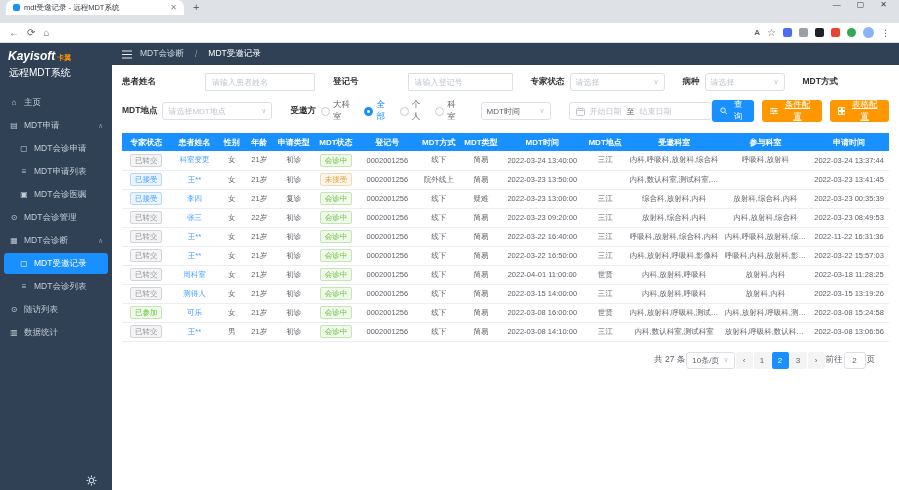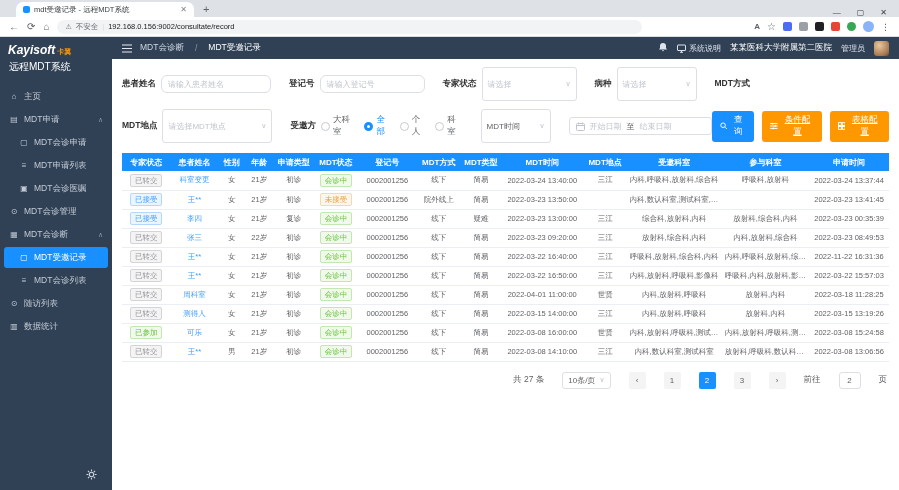--- a/index.html
+++ b/index.html
@@ -1,20 +1,20 @@
 <!DOCTYPE html>
 <html><head>
 <meta charset="utf-8">
 <style>
   * { margin:0; padding:0; box-sizing:border-box; }
   html,body { width:899px; height:490px; overflow:hidden; background:#fff;
     font-family:"Liberation Sans","DejaVu Sans",sans-serif; }
 
   
-  .tabstrip { height:17px; background:#dee1e6; display:flex; align-items:flex-end; padding-left:16px; }
+  .tabstrip { height:23px; background:#dee1e6; display:flex; align-items:flex-start; padding-left:6px; }
   .b-tab { width:178px; height:15px; background:#fff; border-radius:7px 7px 0 0;
     display:flex; align-items:center; gap:4px; padding:0 7px; }
   .favicon { width:7px; height:7px; border-radius:2px; background:#1890ff; flex-shrink:0; }
   .b-tab-title { font-size:7.5px; color:#3c4043; white-space:nowrap; overflow:hidden; text-overflow:ellipsis; flex:1; }
   .tab-close { font-size:8px; color:#80868b; line-height:1; }
   .newtab { font-size:11px; color:#5f6368; margin-left:9px; line-height:15px; }
   .win-controls { margin-left:auto; display:flex; align-items:center; gap:16px; padding:0 12px; color:#3c4043; font-size:8px; }
   .addrbar { height:20px; background:#fff; border-bottom:1px solid #dadce0; display:flex; align-items:center; gap:8px; padding:0 9px; }
   .nav-icon { color:#5f6368; font-size:10px; line-height:1; cursor:pointer; }
   .url-pill { flex:1; max-width:585px; height:14px; background:#f1f3f4; border-radius:7px;
@@ -52,58 +52,58 @@
   .hospital { color:#fff; font-size:8.5px; }
   .avatar { width:15px; height:15px; border-radius:3px;
     background:radial-gradient(circle at 35% 30%, #e8c9a0, #a9794f 70%, #6b4a2d); }
 
   
   .filters { padding:8px 10px 2px; flex-shrink:0; }
   .f-row { display:flex; align-items:center; margin-bottom:8px; }
   .f-group { display:flex; align-items:center; gap:5px; margin-right:18px; }
   .f-group.last { margin-right:0; }
   .f-label { font-size:8.5px; font-weight:bold; color:#333; white-space:nowrap; }
-  .f-input { height:18px; border:1px solid #dcdfe6; border-radius:6px; padding:0 6px; font-size:8px;
-    color:#606266; outline:none; font-family:inherit; }
+  .f-input { height:18px; border:1px solid #dcdfe6; border-radius:1px; padding:0 6px; font-size:8px;
+    color:#606266; outline:none; font-family:inherit;margin-left:44px; }
   .f-input::placeholder { color:#bfc4cc; }
-  .f-select { height:34px; border:1px solid #dcdfe6; border-radius:3px; padding:0 5px; background:#fff;
+  .f-select { height:18px; border:1px solid #dcdfe6; border-radius:3px; padding:0 5px; background:#fff;
     display:flex; align-items:center; justify-content:space-between; gap:4px; font-size:8px; color:#bfc4cc; cursor:pointer; }
   .caret { font-size:7px; color:#c0c4cc; }
   .w110{width:110px}.w105{width:105px}.w95{width:95px}.w80{width:80px}.w70{width:70px}
   .radio-group { display:flex; align-items:center; gap:8px; }
   .radio { display:flex; align-items:center; gap:3px; font-size:8.5px; color:#606266; cursor:pointer; }
   .r-dot { width:9px; height:9px; border:1px solid #c6cad1; border-radius:50%; background:#fff; flex-shrink:0; }
   .radio.checked .r-dot { border:3px solid #1890ff; }
   .radio.checked .r-label { color:#1890ff; }
   .date-range { height:18px; width:148px; border:1px solid #dcdfe6; border-radius:3px;
     display:flex; align-items:center; gap:5px; padding:0 6px; font-size:8px; color:#bfc4cc; cursor:pointer; }
   .date-range .sep { color:#606266; }
-  .btn { height:31px; border:none; border-radius:3px; color:#fff; font-size:8.5px; font-family:inherit;
+  .btn { height:22px; border:none; border-radius:3px; color:#fff; font-size:8.5px; font-family:inherit;
     display:flex; align-items:center; gap:3px; padding:0 8px; cursor:pointer; }
   .btn-search { background:#1890ff; margin-left:auto; }
   .btn-orange { background:#ff9800; margin-left:8px;text-decoration:underline; }
 
   
   .table-wrap { padding:0 10px; flex-shrink:0; }
   table { width:100%; border-collapse:collapse; table-layout:fixed; }
   thead th { background:#1890ff; color:#fff; font-weight:bold; font-size:8px; height:18px;
     padding:0 2px; text-align:center; white-space:nowrap; overflow:hidden; }
   tbody td { height:19px; font-size:7.5px; color:#606266; text-align:center; padding:0 3px;
     border-bottom:1px solid #ebeef5; white-space:nowrap; overflow:hidden; text-overflow:ellipsis; }
   .link { color:#409eff; cursor:pointer; }
   .tag { display:inline-block; padding:0 4px; font-size:7.5px; line-height:11px; border-radius:2px; border:1px solid transparent; }
   .tag-info    { color:#909399; background:#f4f4f5; border-color:#d3d4d6; }
   .tag-primary { color:#409eff; background:#ecf5ff; border-color:#b3d8ff; }
   .tag-success { color:#67c23a; background:#f0f9eb; border-color:#c2e7b0; }
   .tag-warning { color:#e6a23c; background:#fdf6ec; border-color:#f5dab1; }
   .tag:empty { display:none; }
 
   
-  .pagination { display:flex; align-items:center; justify-content:flex-end; gap:18px;
-    padding:10px 12px; font-size:8.5px; color:#606266; }
+  .pagination { display:flex; align-items:center; justify-content:flex-end; gap:1px;
+    padding:10px 24px; font-size:8.5px; color:#606266; }
   .psize { height:17px; border:1px solid #dcdfe6; border-radius:3px; padding:0 5px;
     display:flex; align-items:center; gap:4px; font-size:8px; color:#606266; cursor:pointer; }
   .pbtn { min-width:17px; height:17px; background:#f4f4f5; border-radius:2px; display:flex;
     align-items:center; justify-content:center; font-size:8px; color:#606266; cursor:pointer; padding:0 2px; }
   .pbtn.active { background:#1890ff; color:#fff; }
   .goto-input { width:22px; height:17px; border:1px solid #dcdfe6; border-radius:3px;
     text-align:center; font-size:8px; color:#606266; outline:none; font-family:inherit; }
 </style>
 </head>
 <body>
@@ -118,26 +118,20 @@
   <div class="win-controls">
     <span>—</span>
     <span>▢</span>
     <span>✕</span>
   </div>
 </div>
 <div class="addrbar">
   <span class="nav-icon">←</span>
   <span class="nav-icon">⟳</span>
   <span class="nav-icon">⌂</span>
-  <div class="url-pill">
-    <span class="warn-ic">⚠</span>
-    <span>不安全</span>
-    <span style="color:#dadce0">|</span>
-    <span class="url-text">192.168.0.156:9002/consultate/record</span>
-  </div>
   <div class="addr-icons">
     <span class="nav-icon" style="font-size:8px;font-weight:bold">A</span>
     <span class="nav-icon">☆</span>
     <span class="ext" style="background:#4a6cf7"></span>
     <span class="ext" style="background:#9aa0a6"></span>
     <span class="ext" style="background:#202124"></span>
     <span class="ext" style="background:#ea4335"></span>
     <span class="ext" style="background:#34a853;border-radius:50%"></span>
     <span class="chrome-avatar"></span>
     <span class="dots">⋮</span>
@@ -211,38 +205,20 @@
   <div class="main">
     <div class="topbar">
       <span>
         <svg width="10" height="9" viewBox="0 0 10 9">
             <path d="M0 1h10M0 4.5h10M0 8h10" stroke="#e6eaf0" stroke-width="1.1"></path>
           </svg>
       </span>
       <span class="crumb">MDT会诊断</span>
       <span class="crumb-sep">/</span>
       <span class="crumb-cur">MDT受邀记录</span>
-      <div class="topbar-right">
-        <span>
-          <svg width="10" height="10" viewBox="0 0 10 10">
-              <path d="M5 1a3 3 0 0 0-3 3v2L1 7.5h8L8 6V4a3 3 0 0 0-3-3z" fill="#dfe4ec"></path>
-              <path d="M4 8.2a1 1 0 0 0 2 0z" fill="#dfe4ec"></path>
-            </svg>
-        </span>
-        <span style="display:flex;align-items:center;gap:3px;">
-          <svg width="9" height="9" viewBox="0 0 9 9">
-              <rect x="0.5" y="1" width="8" height="5.5" rx="0.5" fill="none" stroke="#dfe4ec"></rect>
-              <path d="M4.5 6.5v1.5M3 8.3h3" stroke="#dfe4ec"></path>
-            </svg>
-          <span>系统说明</span>
-        </span>
-        <span class="hospital">某某医科大学附属第二医院</span>
-        <span>管理员</span>
-        <span class="avatar"></span>
-      </div>
     </div>
 
     <div class="filters">
       <div class="f-row">
         <div class="f-group">
           <span class="f-label">患者姓名</span>
           <input class="f-input w110" placeholder="请输入患者姓名" style="">
         </div>
         <div class="f-group">
           <span class="f-label">登记号</span>

